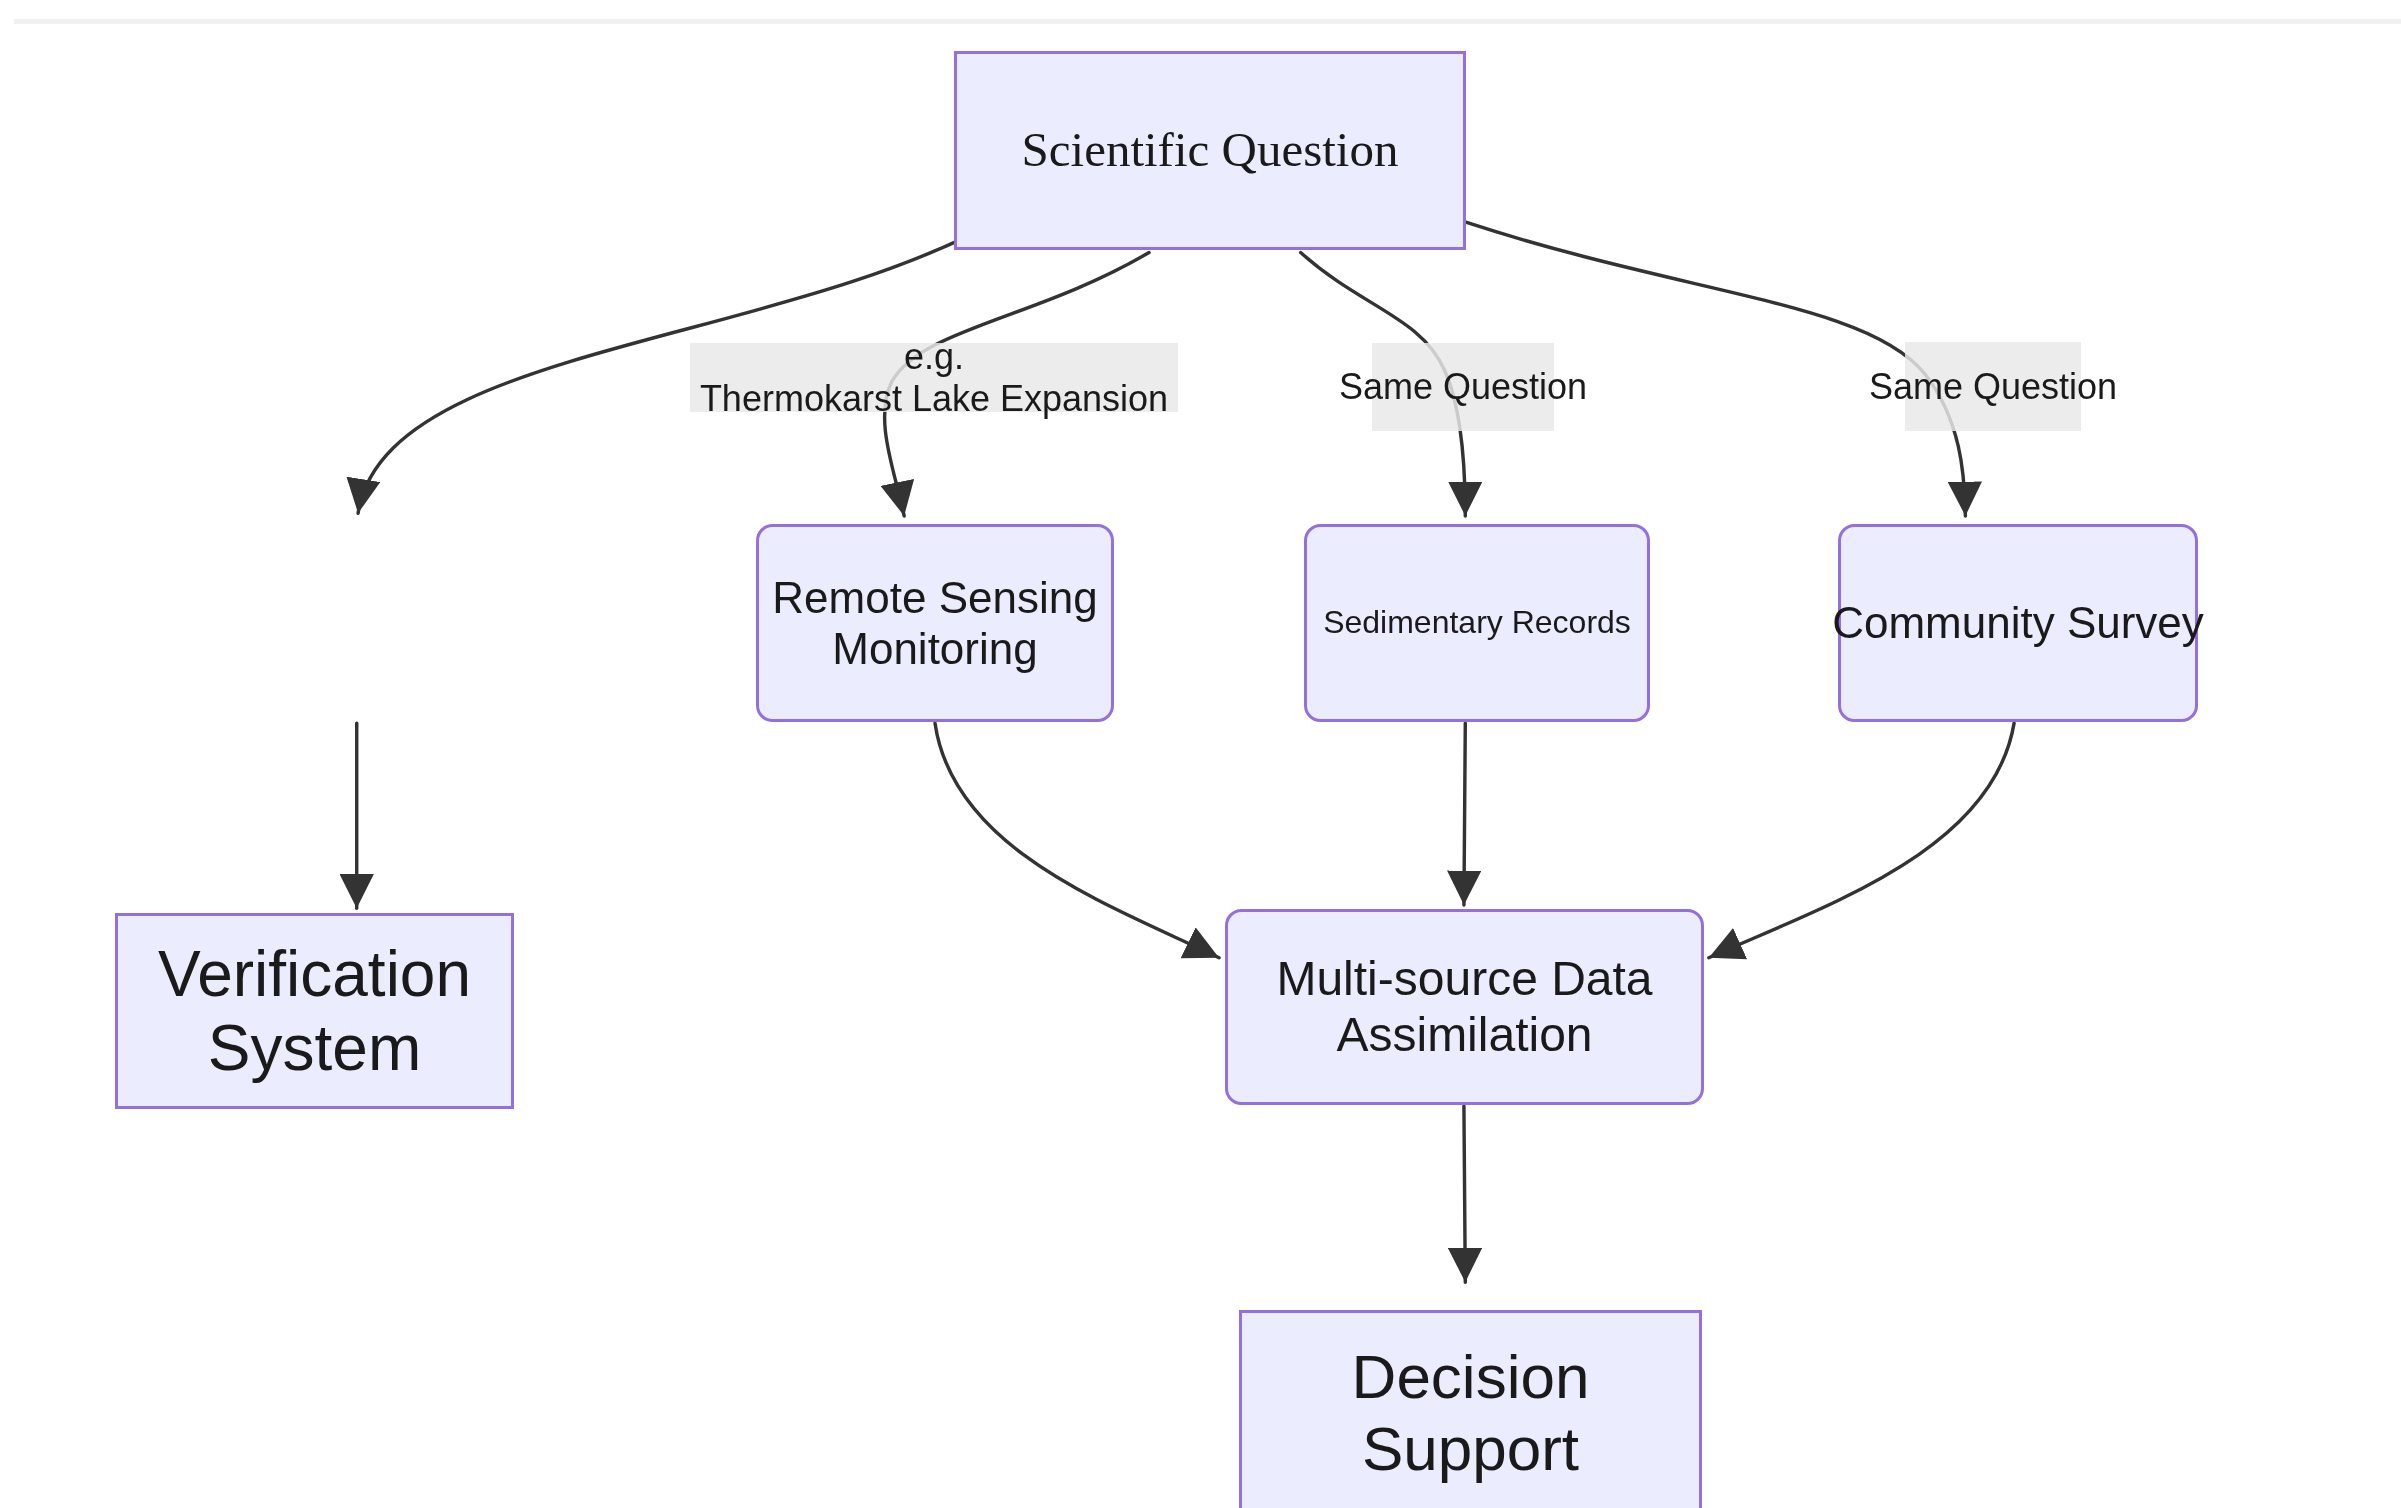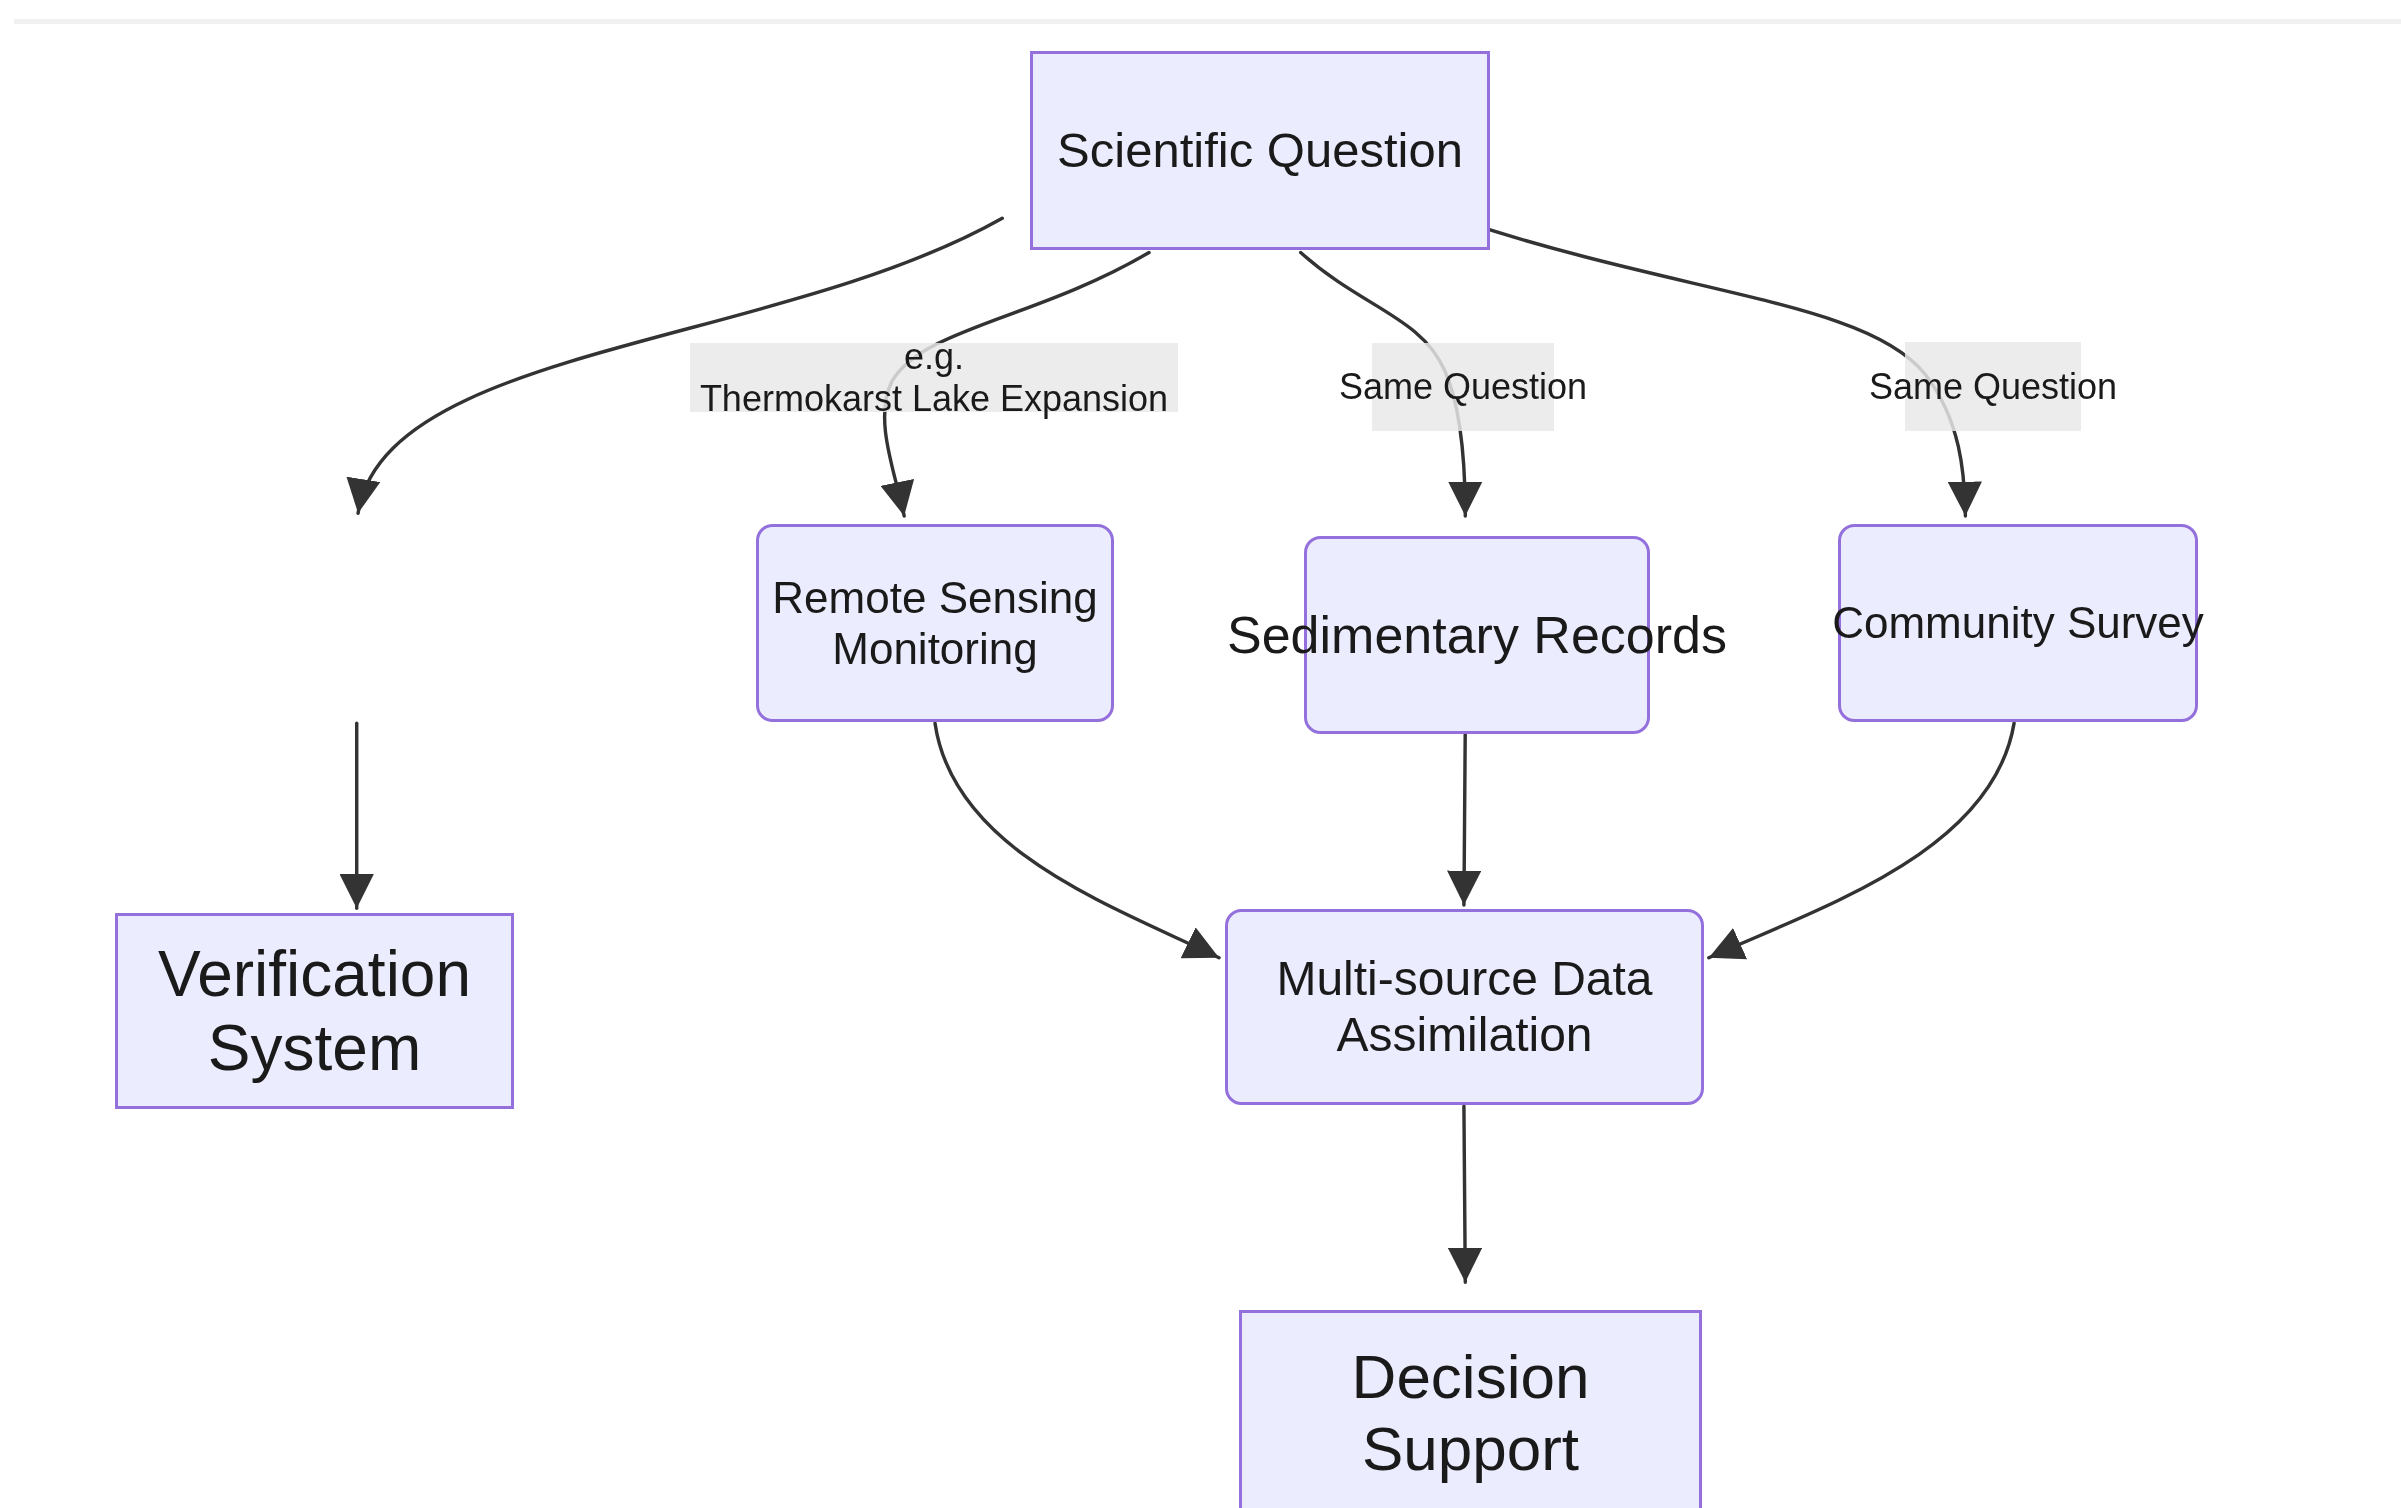--- a/index.html
+++ b/index.html
@@ -29,24 +29,24 @@
     background:var(--node-fill,#ececff);
     border:3.4px solid var(--node-border,#9370db);
     box-sizing:border-box;
     display:flex;align-items:center;justify-content:center;
     text-align:center;color:var(--text,#1a1a1a);
     white-space:pre-line;line-height:1.16;
   }
   .node.round{border-radius:16.5px;}
   .node.nowrap{white-space:nowrap;}
   
-  .n-sq   {left:1030px;top:51px;  width:460px;height:199px;font-size:49px;}
+  .n-sq   {left:954px;top:51px;  width:512px;height:199px;font-size:49px;font-family:Liberation Serif, serif;}
   .n-mm   {left:115px; top:523px; width:493px;height:199px;font-size:64px;}
   .n-rs   {left:756px;top:524px; width:358px;height:198px;font-size:44px;}
-  .n-sed  {left:1304px;top:524px; width:346px;height:198px;font-size:52px;margin-top:12px;}
+  .n-sed  {left:1304px;top:524px; width:346px;height:198px;font-size:32px;}
   .n-comm {left:1838px;top:524px; width:360px;height:198px;font-size:44px;}
   .n-vs   {left:115px; top:913px;width:399px;height:196px;font-size:64px;}
   .n-multi{left:1225px;top:909px;width:479px;height:196px;font-size:48px;}
   .n-ds   {left:1239px;top:1310px;width:463px;height:206px;font-size:62px;}
   
   .l-eg {left:690px;top:343px;width:488px;height:69px;}
   .l-sq1{left:1372px;top:343px;width:182px;height:88px;}
   .l-sq2{left:1905px;top:342px;width:176px;height:89px;}
 </style>
 </head>

